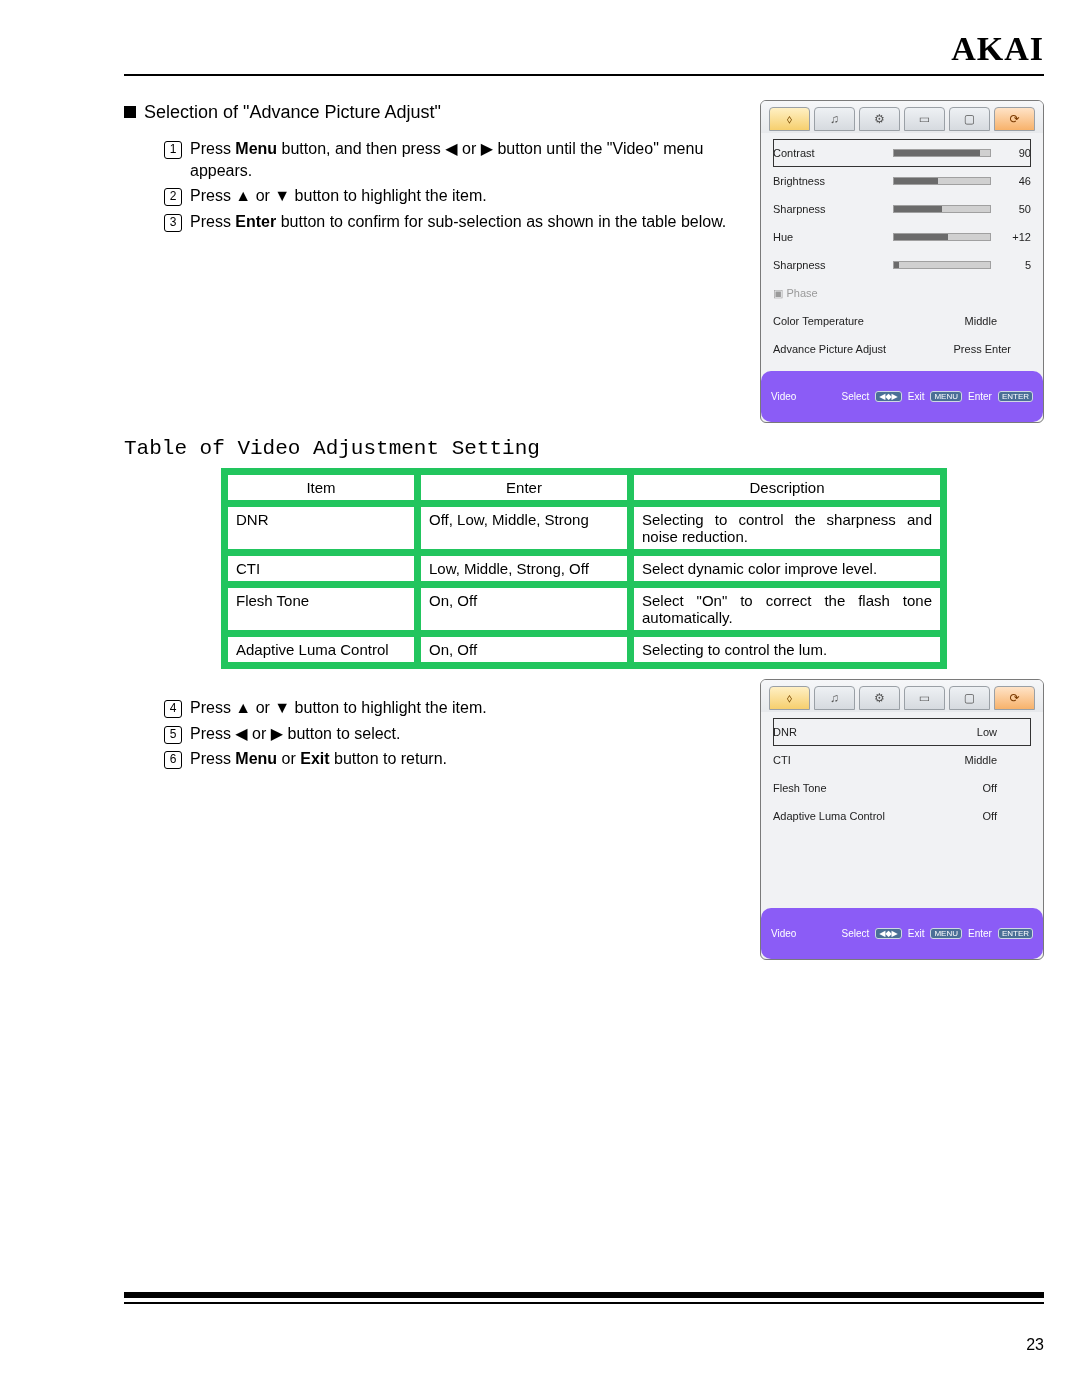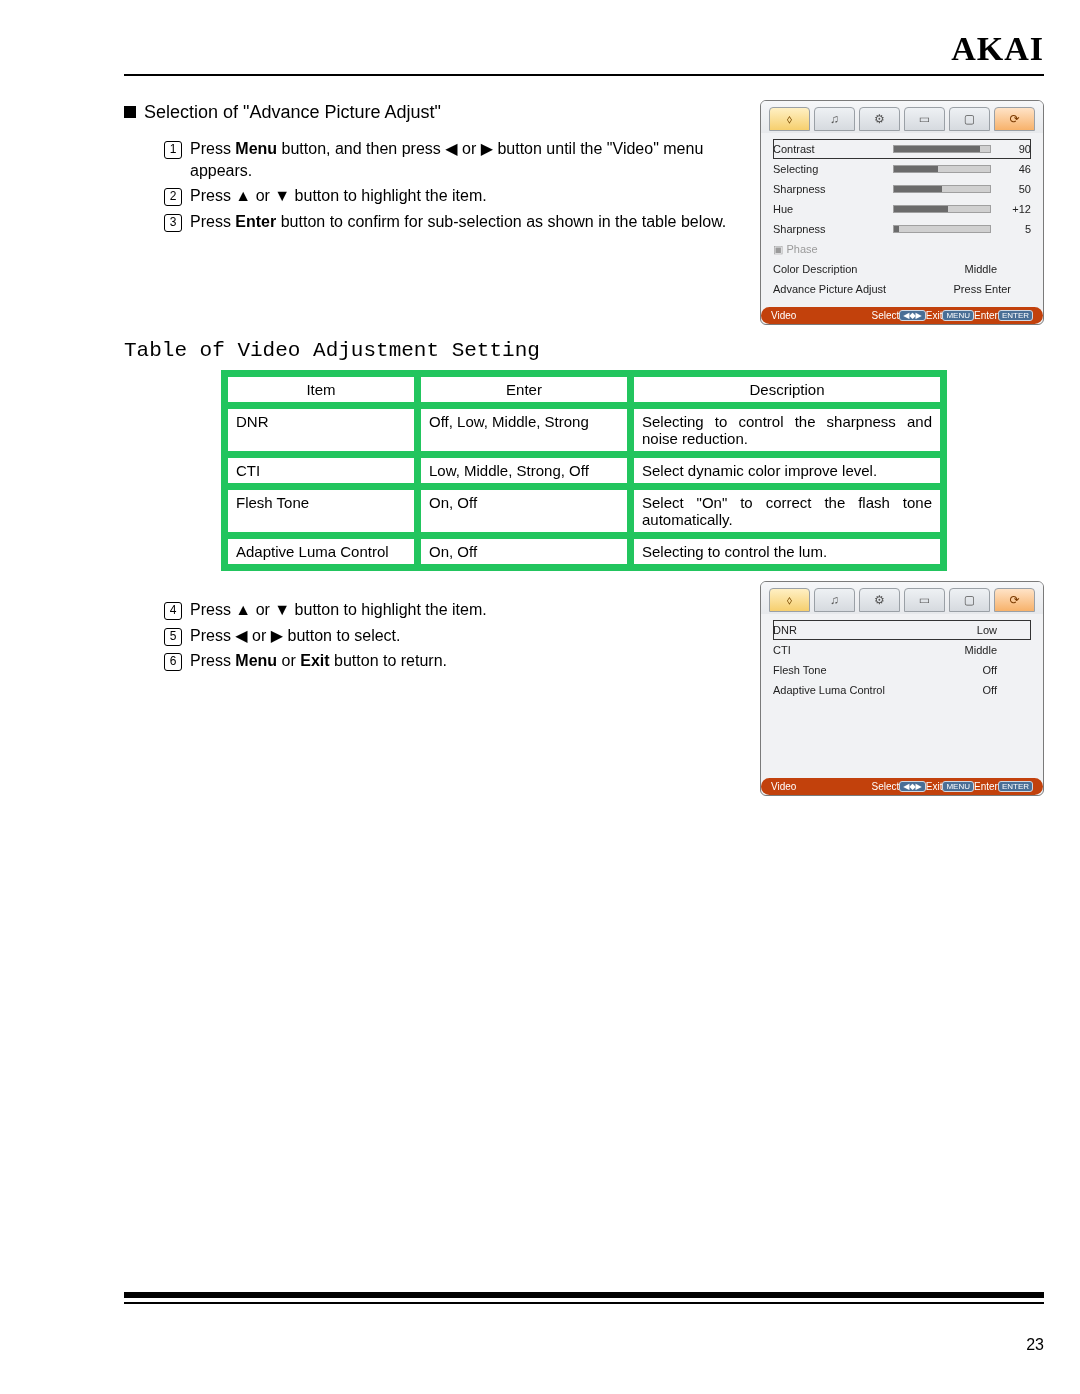--- a/index.html
+++ b/index.html
@@ -138,21 +138,21 @@
   .osd-tab.last {
     background: linear-gradient(#ffe3c7, #f7b26b);
     color: #7a3a00;
   }
   .osd-body {
     padding: 6px 12px 12px 12px;
   }
   .osd-row {
     display: flex;
     align-items: center;
-    height: 20px;
+    height: 28px;
   }
   .osd-row.highlight {
     outline: 1px solid #333;
     outline-offset: -1px;
   }
   .osd-label { width: 120px; }
   .osd-bar-wrap {
     flex: 1;
     display: flex;
     align-items: center;
@@ -175,27 +175,28 @@
     padding-left: 4px;
   }
   .osd-row .value-right {
     flex: 1;
     text-align: right;
     padding-right: 34px;
   }
   .osd-disabled { color: #9a9a9a; }
   .osd-footer {
     margin: 8px -12px -12px -12px;
-    background: #c2410c;
+    background: #8b5cf6;
     color: #fff;
     font-size: 10px;
-    padding: 3px 10px;
+    padding: 20px 10px;
     display: flex;
     align-items: center;
     border-radius: 10px;
+    gap: 6px;
   }
   .osd-footer .ftitle { flex: 0 0 auto; }
   .osd-footer .fspace { flex: 1; }
   .osd-footer .badge {
     border: 1px solid #cfd8e3;
     border-radius: 3px;
     padding: 0 3px;
     font-size: 8px;
     background: #4a6f96;
   }
@@ -271,21 +272,21 @@
           <div class="osd-row highlight">
             <div class="osd-label">Contrast</div>
             <div class="osd-bar-wrap">
                 <div class="osd-bar">
                   <div class="osd-bar-fill" style="width:90%"></div>
                 </div>
               </div>
             <div class="osd-val">90</div>
           </div>
           <div class="osd-row">
-            <div class="osd-label">Selecting</div>
+            <div class="osd-label">Brightness</div>
             <div class="osd-bar-wrap">
                 <div class="osd-bar">
                   <div class="osd-bar-fill" style="width:46%"></div>
                 </div>
               </div>
             <div class="osd-val">46</div>
           </div>
           <div class="osd-row">
             <div class="osd-label">Sharpness</div>
             <div class="osd-bar-wrap">
@@ -310,21 +311,21 @@
                 <div class="osd-bar">
                   <div class="osd-bar-fill" style="width:5%"></div>
                 </div>
               </div>
             <div class="osd-val">5</div>
           </div>
           <div class="osd-row osd-disabled">
             <div class="osd-label">▣ Phase</div>
           </div>
           <div class="osd-row">
-            <div class="osd-label">Color Description</div>
+            <div class="osd-label">Color Temperature</div>
             <div class="value-right">Middle</div>
           </div>
           <div class="osd-row">
             <div class="osd-label" style="width:150px">Advance Picture Adjust</div>
             <div class="value-right" style="padding-right:20px">Press Enter</div>
           </div>
 
           <div class="osd-footer">
             <span class="ftitle">Video</span>
             <span class="fspace"></span>

